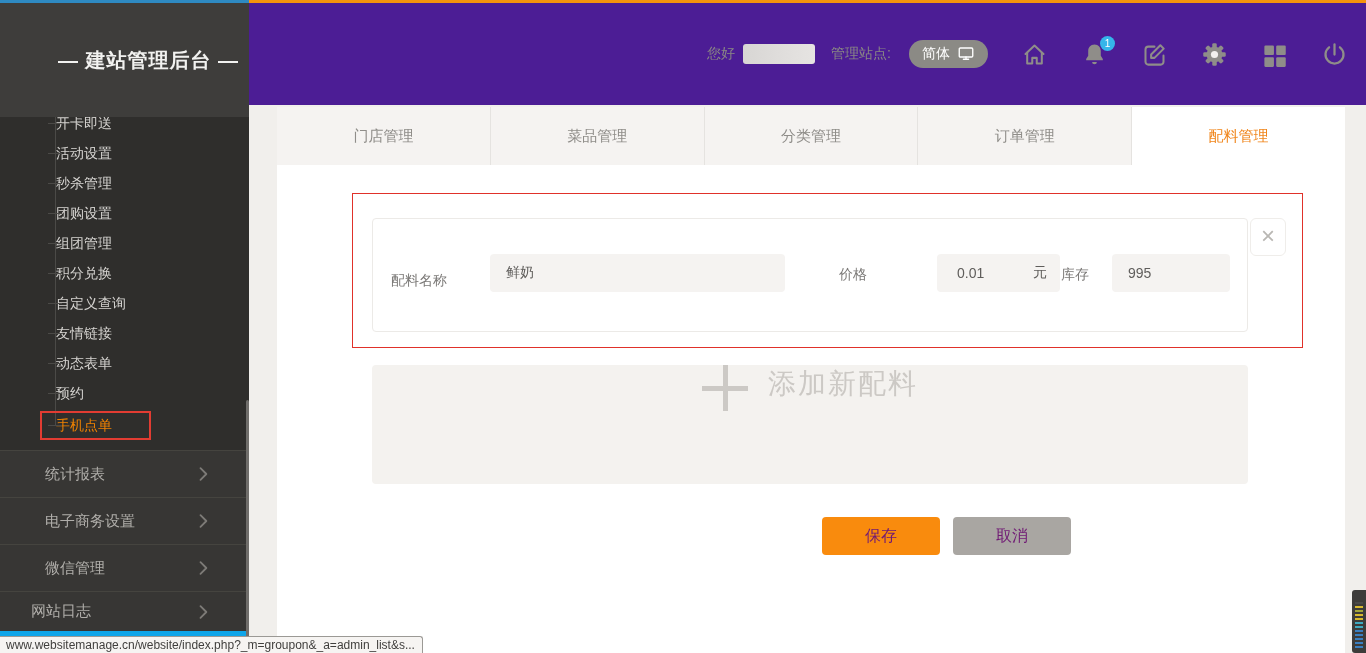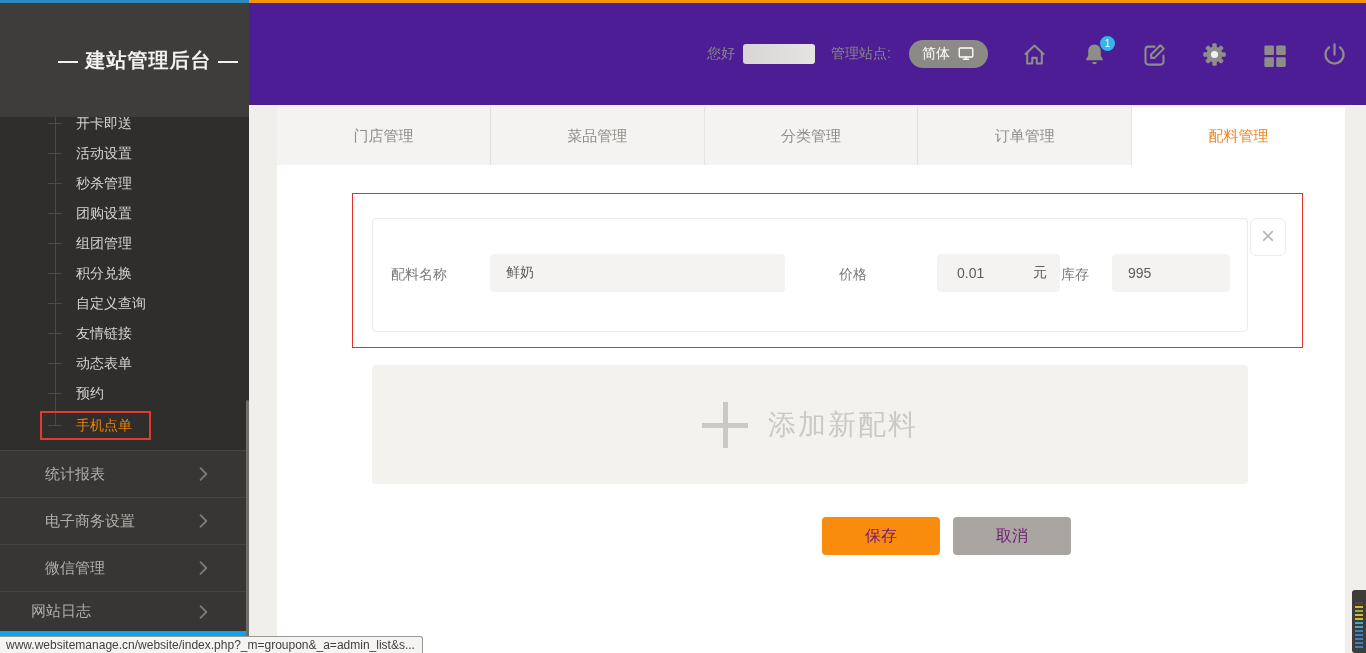--- a/index.html
+++ b/index.html
@@ -16,21 +16,21 @@
   
   .sidebar { position:absolute; left:0; top:3px; width:249px; height:650px; background:#2f2e2c; overflow:hidden; }
   .side-title {
     position:absolute; left:0; top:0; width:297px; height:114px; background:#3e3d3b; z-index:3;
     display:flex; align-items:center; justify-content:center;
     color:#f2f2f0; font-size:20px; font-weight:bold; letter-spacing:1px;
   }
   .tree-line { position:absolute; left:55px; top:114px; width:1px; height:308px; background:#4b4a47; z-index:1; }
   .submenu { position:absolute; left:0; top:105px; width:249px; list-style:none; z-index:2; }
   .submenu li {
-    position:relative; height:30px; line-height:30px; padding-left:76px;
+    position:relative; height:30px; line-height:30px; padding-left:56px;
     color:#d6d4d1; font-size:14px; cursor:pointer; white-space:nowrap;
   }
   .submenu li::before {
     content:""; position:absolute; left:48px; top:50%; width:14px; height:1px; background:#4b4a47;
   }
   .submenu li.active { height:34px; line-height:34px; color:#f08200; }
   .active-box {
     position:absolute; left:40px; top:408px; width:111px; height:29px;
     border:2px solid #e23c32; z-index:4; pointer-events:none;
   }
@@ -75,42 +75,42 @@
   .tab.active { background:#fff; color:#f0861c; }
 
   
   .content { position:absolute; left:277px; top:165px; width:1068px; height:488px; background:#fff; }
   .highlight-box { position:absolute; left:75px; top:28px; width:951px; height:155px; border:1px solid #e0312a; pointer-events:none; }
   .card {
     position:absolute; left:95px; top:53px; width:876px; height:114px;
     background:#fff; border:1px solid #eceae7; border-radius:4px;
   }
   .card .lbl { position:absolute; top:50%; transform:translateY(-50%); color:#7b7977; font-size:14px; white-space:nowrap; }
-  .lbl-name  { left:18px; }
+  .lbl-name  { left:18px;margin-top:6px; }
   .lbl-price { left:466px; }
   .lbl-stock { left:688px; }
   .field {
     position:absolute; top:35px; height:38px; background:#f5f3f1; border:none; border-radius:4px;
     font-family:inherit; font-size:14px; color:#5f5d5b;
   }
   input.field { padding:0 16px; }
   .f-name  { left:117px; width:295px; }
   .f-price { left:564px; width:123px; display:flex; align-items:center; }
   .f-price input { flex:1; min-width:0; border:none; background:transparent; font:inherit; color:inherit; padding-left:20px; }
   .f-price .unit { padding-right:13px; color:#5f5d5b; font-size:14px; }
   .f-stock { left:739px; width:118px; }
   .close-btn {
     position:absolute; left:973px; top:53px; width:36px; height:38px;
     background:#fff; border:1px solid #efedea; border-radius:6px;
     color:#b9b7b3; font-size:24px; line-height:34px; text-align:center; cursor:pointer;
   }
   .add-panel {
     position:absolute; left:95px; top:200px; width:876px; height:119px;
     background:#f4f2ef; border-radius:4px; cursor:pointer;
-    display:flex; align-items:center; justify-content:center; gap:20px;
+    display:flex; align-items:flex-start; justify-content:center; gap:20px;
   }
   .plus { position:relative; width:46px; height:46px; }
   .plus::before, .plus::after { content:""; position:absolute; background:#ccc9c5; }
   .plus::before { left:0; top:21px; width:46px; height:5px; }
   .plus::after  { left:21px; top:0; width:5px; height:46px; }
   .add-label { color:#ccc9c5; font-size:28px; letter-spacing:2px; }
   .btn { position:absolute; top:352px; width:118px; height:38px; border:none; border-radius:4px;
          color:#701a75; font-size:16px; font-family:inherit; cursor:pointer; }
   .btn-save   { left:545px; background:#f98b0d; }
   .btn-cancel { left:676px; background:#a9a6a2; }

